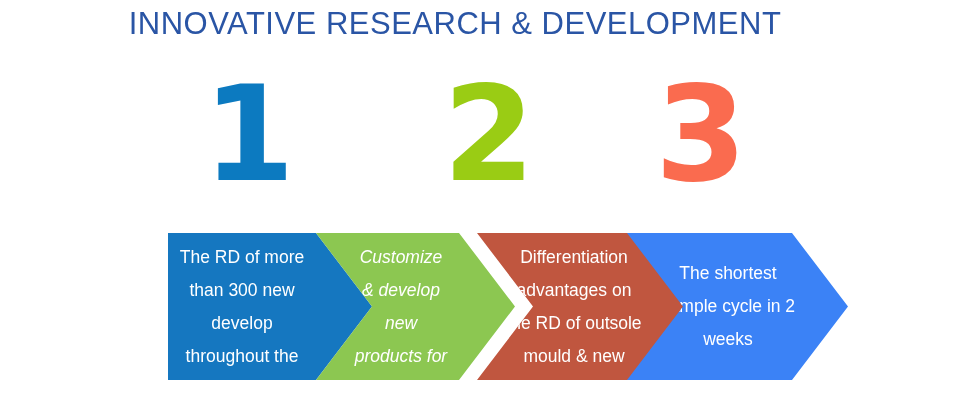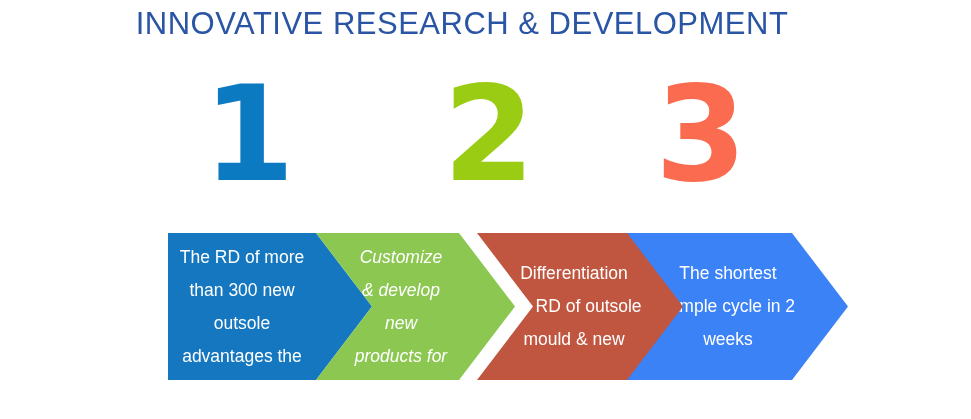--- a/index.html
+++ b/index.html
@@ -11,21 +11,21 @@
     width: 971px;
     height: 419px;
     position: relative;
     overflow: hidden;
     font-family: "Liberation Sans", sans-serif;
   }
 
   
   #title {
     position: absolute;
-    left: 7px;
+    left: 0;
     top: 6px;
     width: 910px;
     text-align: center;
     font-size: 31px;
     letter-spacing: 0.5px;
     color: #2a55a5;
     font-weight: 400;
     white-space: nowrap;
   }
 
@@ -113,37 +113,38 @@
 <div id="num-1" class="step-number">1</div>
 <div id="num-2" class="step-number">2</div>
 <div id="num-3" class="step-number">3</div>
 
 <div id="chevron-band">
 
   <div id="chev-1" class="chevron">
     <div class="chev-inner">
       <div class="chev-text">The RD of more</div>
       <div class="chev-text">than 300 new</div>
-      <div class="chev-text">outsole</div>
-      <div class="chev-text">advantages the</div>
+      <div class="chev-text">develop</div>
+      <div class="chev-text">throughout the</div>
     </div>
   </div>
 
   <div id="chev-2" class="chevron">
     <div class="chev-inner">
       <div class="chev-text">Customize</div>
       <div class="chev-text">&amp;  develop</div>
       <div class="chev-text">new</div>
       <div class="chev-text">products for</div>
     </div>
   </div>
 
   <div id="chev-3" class="chevron">
     <div class="chev-inner">
       <div class="chev-text">Differentiation</div>
+      <div class="chev-text">advantages on</div>
       <div class="chev-text">the RD of outsole</div>
       <div class="chev-text">mould &amp; new</div>
     </div>
   </div>
 
   <div id="chev-4" class="chevron">
     <div class="chev-inner">
       <div class="chev-text">The shortest</div>
       <div class="chev-text">sample cycle in 2</div>
       <div class="chev-text">weeks</div>

